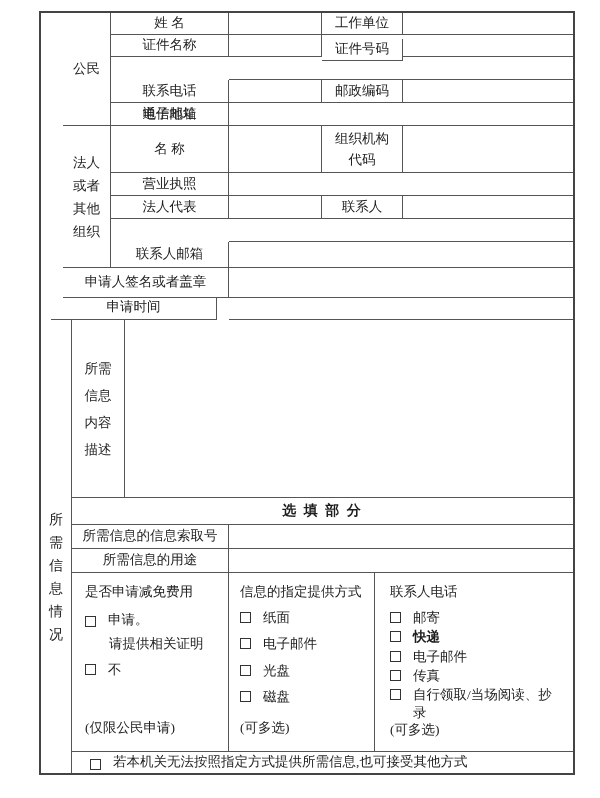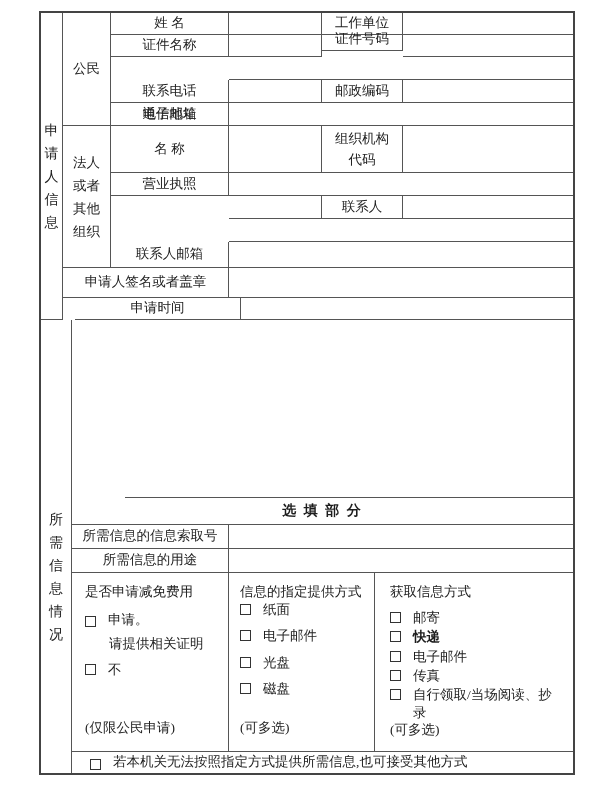--- a/index.html
+++ b/index.html
@@ -26,23 +26,20 @@
   .note { position:absolute; bottom:14px; left:13px; white-space:nowrap; }
   .indent { margin-left:24px; }
   .footrow { justify-content:flex-start; padding-left:18px; text-align:left; }
 </style>
 </head>
 <body>
 
 <div id="page">
   <div id="formtbl">
 
-    <div class="cell" style="left:0;top:0;width:22px;height:307px;">
-      <div class="vlabel" style="transform:translateY(10px);">申请人信息</div>
-    </div>
 
     <div class="cell wrapbox" style="left:22px;top:113px;width:48px;height:142px;">
       <div class="stack" style="width:32px;">法人或者其他组织</div>
     </div>
     <div class="cell" style="left:22px;top:0;width:48px;height:113px;">
       <span>公民</span>
     </div>
 
     <div class="cell lbl" style="left:70px;top:0;width:118px;height:22px;">
         <span>姓 名</span>
@@ -50,21 +47,21 @@
     <div class="cell" style="left:188px;top:0;width:93px;height:22px;"></div>
     <div class="cell lbl" style="left:281px;top:0;width:81px;height:22px;">
         <span>工作单位</span>
       </div>
     <div class="cell no-r" style="left:362px;top:0;width:170px;height:22px;"></div>
 
     <div class="cell lbl" style="left:70px;top:22px;width:118px;height:22px;">
         <span>证件名称</span>
       </div>
     <div class="cell" style="left:188px;top:22px;width:93px;height:22px;"></div>
-    <div class="cell lbl" style="left:281px;top:16px;width:81px;height:22px;">
+    <div class="cell lbl" style="left:281px;top:26px;width:81px;height:22px;">
         <span>证件号码</span>
       </div>
     <div class="cell no-r" style="left:362px;top:22px;width:170px;height:22px;"></div>
 
     <div class="cell lbl" style="left:70px;top:44px;width:118px;height:23px;margin-top:46px;">
         <span>通信地址</span>
       </div>
     <div class="cell no-r" style="left:188px;top:44px;width:344px;height:23px;"></div>
 
     <div class="cell lbl" style="left:70px;top:67px;width:118px;height:23px;">
@@ -88,47 +85,53 @@
     <div class="cell wrapbox" style="left:281px;top:113px;width:81px;height:47px;">
         <div style="width:60px;line-height:21px;">组织机构代码</div>
       </div>
     <div class="cell no-r" style="left:362px;top:113px;width:170px;height:47px;"></div>
 
     <div class="cell lbl" style="left:70px;top:160px;width:118px;height:23px;">
         <span>营业执照</span>
       </div>
     <div class="cell no-r" style="left:188px;top:160px;width:344px;height:23px;"></div>
 
+    <div class="cell lbl" style="left:70px;top:183px;width:118px;height:23px;">
+        <span>法人代表</span>
+      </div>
     <div class="cell" style="left:188px;top:183px;width:93px;height:23px;"></div>
     <div class="cell lbl" style="left:281px;top:183px;width:81px;height:23px;">
         <span>联系人</span>
       </div>
     <div class="cell no-r" style="left:362px;top:183px;width:170px;height:23px;"></div>
 
     <div class="cell no-r" style="left:188px;top:206px;width:344px;height:23px;"></div>
 
     <div class="cell lbl" style="left:70px;top:229px;width:118px;height:26px;">
         <span>联系人邮箱</span>
       </div>
     <div class="cell no-r" style="left:188px;top:229px;width:344px;height:26px;"></div>
 
     <div class="cell lbl" style="left:22px;top:255px;width:166px;height:30px;">
         <span>申请人签名或者盖章</span>
       </div>
     <div class="cell no-r" style="left:188px;top:255px;width:344px;height:30px;"></div>
 
-    <div class="cell lbl" style="left:34px;top:285px;width:166px;height:22px;">
+    <div class="cell lbl" style="left:10px;top:285px;width:166px;height:22px;font-family:Liberation Mono, monospace;">
         <span>申请时间</span>
       </div>
     <div class="cell no-r" style="left:188px;top:285px;width:344px;height:22px;"></div>
 
     <div class="cell no-b" style="left:0;top:307px;width:31px;height:453px;">
       <div class="vlabel" style="transform:translateY(30px);">所需信息情况</div>
     </div>
 
+    <div class="cell wrapbox" style="left:31px;top:307px;width:53px;height:178px;">
+      <div class="stack" style="width:34px;line-height:27px;">所需信息内容描述</div>
+    </div>
     <div class="cell no-r" style="left:84px;top:307px;width:448px;height:178px;"></div>
 
     <div class="cell no-r hdr" style="left:31px;top:485px;width:501px;height:27px;">
       <span>选 填 部 分</span>
     </div>
 
     <div class="cell lbl" style="left:31px;top:512px;width:157px;height:24px;">
         <span>所需信息的信息索取号</span>
       </div>
     <div class="cell no-r" style="left:188px;top:512px;width:344px;height:24px;"></div>
@@ -147,41 +150,41 @@
       <div class="indent" style="margin-top:6px;">请提供相关证明</div>
       <div class="opt" style="margin-top:7px;">
         <span class="cb"></span>
         <span>不</span>
       </div>
       <div class="note">(仅限公民申请)</div>
     </div>
 
     <div class="cell chkcell" style="left:188px;top:560px;width:146px;height:179px;padding-left:11px;">
       <div>信息的指定提供方式</div>
-      <div class="opt" style="text-align:center;">
+      <div class="opt" style="margin-top:8px;text-align:center;">
         <span class="cb"></span>
         <span>纸面</span>
       </div>
       <div class="opt" style="margin-top:8px;">
         <span class="cb"></span>
         <span>电子邮件</span>
       </div>
       <div class="opt" style="margin-top:8px;">
         <span class="cb"></span>
         <span>光盘</span>
       </div>
       <div class="opt" style="margin-top:8px;">
         <span class="cb"></span>
         <span>磁盘</span>
       </div>
       <div class="note" style="left:11px;">(可多选)</div>
     </div>
 
     <div class="cell chkcell no-r" style="left:334px;top:560px;width:198px;height:179px;padding-left:15px;">
-      <div>获取信息方式</div>
+      <div>联系人电话</div>
       <div class="opt" style="margin-top:8px;">
         <span class="cb"></span>
         <span>邮寄</span>
       </div>
       <div class="opt" style="margin-top:1px;font-weight:bold;">
         <span class="cb"></span>
         <span>快递</span>
       </div>
       <div class="opt" style="margin-top:1px;">
         <span class="cb"></span>

